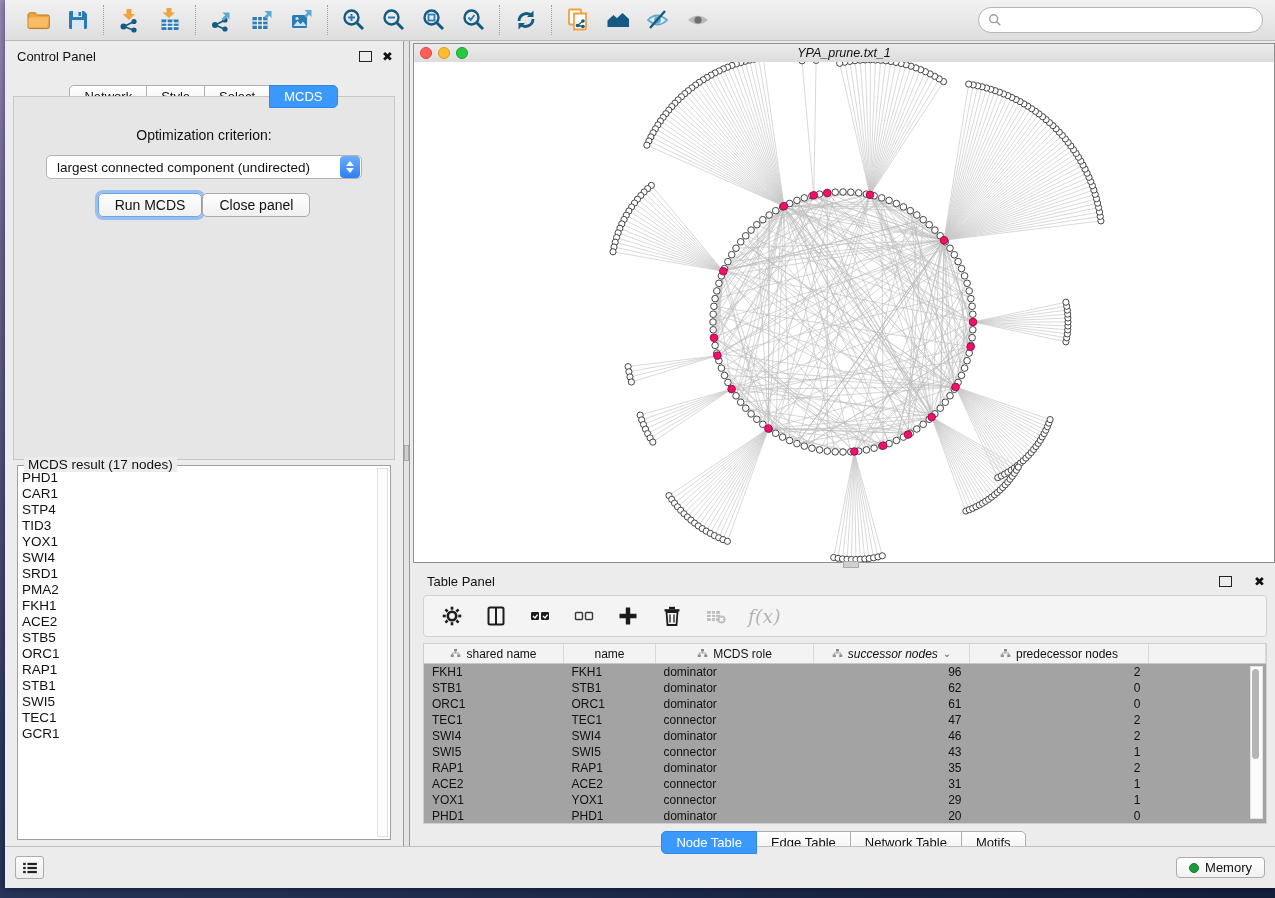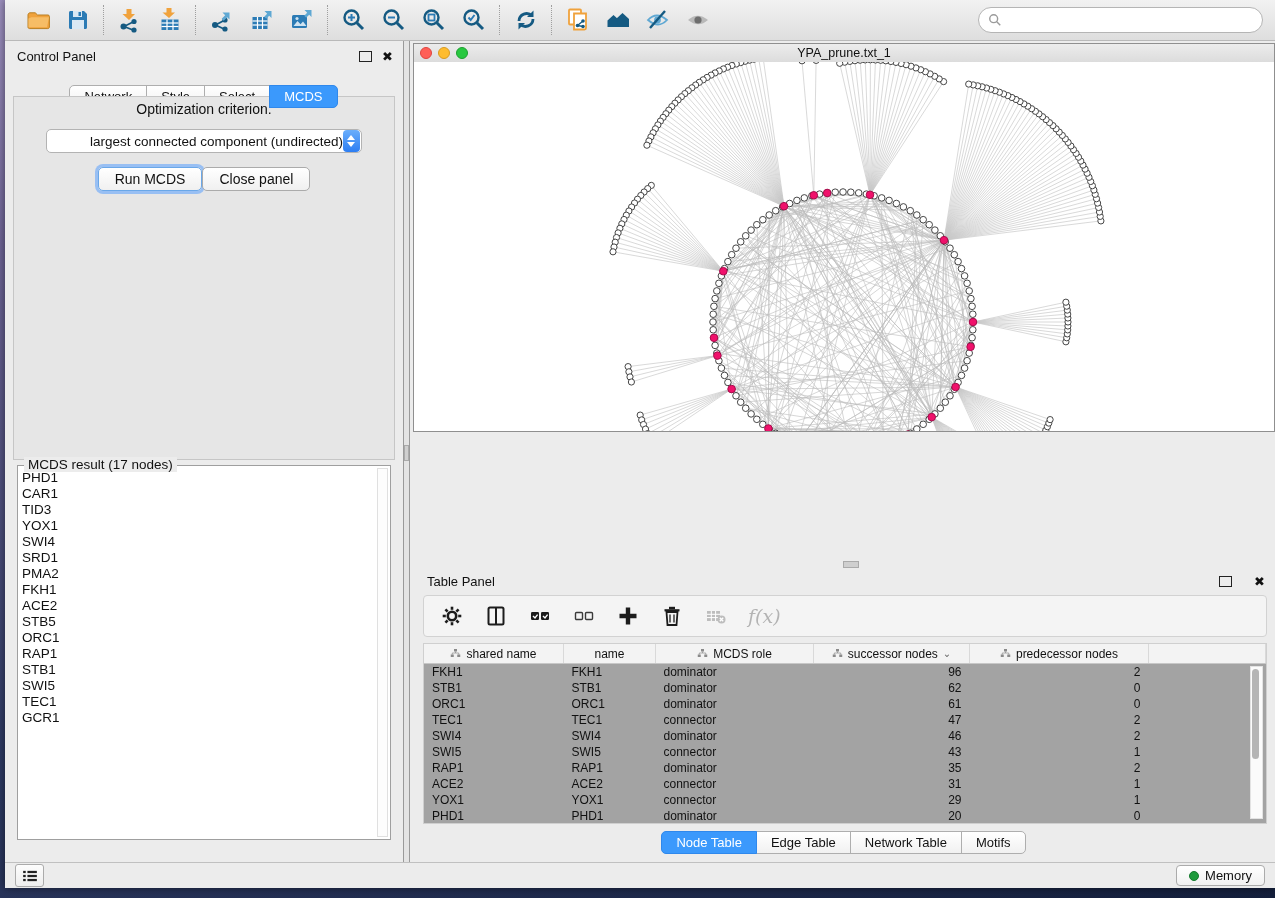--- a/index.html
+++ b/index.html
@@ -30,24 +30,24 @@
   .ph-float{width:11px;height:9px;border:1.5px solid #222;display:inline-block;margin-right:10px;cursor:pointer;}
   .ph-close{font-weight:bold;font-size:13px;color:#111;cursor:pointer;}
   .seg{display:flex;justify-content:center;margin-top:16px;}
   .seg .seg-btn{border:1px solid #aeaeae;margin-left:-1px;background:linear-gradient(#ffffff,#f1f1f1);
     padding:3px 14px;font-size:13px;color:#111;cursor:pointer;position:relative;}
   .seg .seg-btn:first-child{border-radius:5px 0 0 5px;}
   .seg .seg-btn:last-child{border-radius:0 5px 5px 0;}
   .seg .seg-btn.active{background:#3b99fc;color:#fff;border-color:#2f88ec;z-index:1;}
   .cp-box{position:absolute;left:8px;right:8px;top:55px;height:364px;background:#e6e6e6;
     border:1px solid #c6c6c6;box-sizing:border-box;}
-  .opt-label{text-align:center;margin-top:4px;font-size:14px;color:#111;}
+  .opt-label{text-align:center;margin-top:30px;font-size:14px;color:#111;}
   .dropdown{margin:12px auto 0;width:316px;height:24px;background:#fff;border:1px solid #b3b3b3;border-radius:5px;
     display:flex;align-items:center;box-sizing:border-box;cursor:pointer;}
-  .dropdown .dd-text{flex:1;font-size:13.5px;padding-left:10px;color:#111;white-space:nowrap;margin-left:33px;}
+  .dropdown .dd-text{flex:1;font-size:13.5px;padding-left:10px;color:#111;white-space:nowrap;}
   .dd-stepper{width:20px;height:22px;border-radius:4px;background:linear-gradient(#6aaefb,#2d7ef3);
     display:flex;flex-direction:column;align-items:center;justify-content:center;gap:2px;margin-right:1px;}
   .dd-stepper .up{width:0;height:0;border-left:4px solid transparent;border-right:4px solid transparent;border-bottom:5px solid #fff;}
   .dd-stepper .dn{width:0;height:0;border-left:4px solid transparent;border-right:4px solid transparent;border-top:5px solid #fff;}
   .btn-row{display:flex;justify-content:center;margin-top:14px;}
   .push-btn{background:linear-gradient(#ffffff,#f0f0f0);border:1px solid #ababab;border-radius:5px;
     font-size:14px;padding:3px 16px;color:#111;cursor:pointer;}
   .push-btn.focused{box-shadow:0 0 0 3px rgba(110,170,250,.65);border-color:#6aa7e8;}
   .mcds-group{position:absolute;left:12px;right:12px;top:424px;bottom:22px;border:1px solid #9f9f9f;
     background:#fff;}
@@ -55,21 +55,21 @@
   .mcds-list{position:absolute;inset:4px 12px 2px 4px;overflow:hidden;font-size:13.5px;color:#111;line-height:16px;}
   .mcds-scroll{position:absolute;top:2px;bottom:2px;right:2px;width:9px;background:#fdfdfd;border:1px solid #e0e0e0;}
 
   
   .vsplit{position:absolute;left:398px;width:7px;top:0;bottom:0;background:#e4e4e4;
     border-left:1px solid #9a9a9a;border-right:1px solid #9a9a9a;box-sizing:border-box;cursor:col-resize;}
   .vsplit .grip{position:absolute;top:404px;left:0;right:0;height:14px;background:#cfcfcf;border:1px solid #aaa;}
 
   
   .right{position:absolute;left:405px;right:0;top:0;bottom:0;}
-  .netwin{position:absolute;left:3px;right:0;top:2px;height:389px;border:1px solid #8f8f8f;background:#fff;box-sizing:border-box;}
+  .netwin{position:absolute;left:3px;right:0;top:2px;height:520px;border:1px solid #8f8f8f;background:#fff;box-sizing:border-box;font-style:italic;}
   .net-titlebar{height:18px;background:linear-gradient(#ececec,#dcdcdc);border-bottom:1px solid #b5b5b5;
     display:flex;align-items:center;position:relative;}
   .tl{width:12px;height:12px;border-radius:50%;margin-left:6px;cursor:pointer;}
   .tl.red{background:#ff5f57;border:1px solid #e0443e;box-sizing:border-box;}
   .tl.yellow{background:#febc2e;border:1px solid #d89b20;box-sizing:border-box;}
   .tl.green{background:#28c840;border:1px solid #1da02f;box-sizing:border-box;}
   .net-title{position:absolute;left:0;right:0;text-align:center;font-size:12.5px;color:#111;}
   .net-canvas{position:absolute;left:0;right:0;top:18px;bottom:0;background:#fff;overflow:hidden;}
   .hsplit-grip{position:absolute;left:50%;top:520px;width:14px;height:5px;background:#cfcfcf;border:1px solid #aaa;z-index:3;}
 
@@ -88,21 +88,21 @@
     height:19px;padding:0 4px;white-space:nowrap;overflow:hidden;}
   .nodetable th .th-inner{display:flex;align-items:center;justify-content:center;gap:5px;}
   .nodetable td{height:16px;padding:0 8px;white-space:nowrap;overflow:hidden;}
   .nodetable td.num{text-align:right;}
   .sortchev{color:#666;font-size:10px;}
   .tbl-scroll{position:absolute;top:22px;bottom:4px;right:3px;width:11px;background:#fbfbfb;border:1px solid #e3e3e3;}
   .tbl-thumb{position:absolute;top:2px;left:1px;width:7px;height:90px;background:#b5b5b5;border-radius:4px;}
   .tp-tabs{position:absolute;left:0;right:0;bottom:8px;display:flex;justify-content:center;}
 
   
-  .statusbar{position:absolute;left:0;right:0;bottom:0;height:26px;background:#ececec;border-top:1px solid #c0c0c0;
+  .statusbar{position:absolute;left:0;right:0;bottom:0;height:42px;background:#ececec;border-top:1px solid #c0c0c0;
     display:flex;align-items:center;padding:0 10px;box-sizing:border-box;}
   .sb-left{width:27px;height:21px;background:linear-gradient(#fdfdfd,#eee);border:1px solid #ababab;border-radius:3px;
     display:flex;align-items:center;justify-content:center;cursor:pointer;}
   .memory-btn{margin-left:auto;background:linear-gradient(#ffffff,#f1f1f1);border:1px solid #ababab;border-radius:4px;
     height:21px;display:flex;align-items:center;gap:6px;padding:0 12px;font-size:13px;color:#111;cursor:pointer;}
   .memdot{width:10px;height:10px;border-radius:50%;background:#1d9a3c;border:1px solid #157a2e;box-sizing:border-box;}
 </style>
 </head>
 <body>
 
@@ -304,20 +304,21 @@
         <div class="btn-row">
           <button class="push-btn focused">Run MCDS</button>
           <button class="push-btn">Close panel</button>
         </div>
       </div>
       <div class="mcds-group">
         <span class="mcds-legend">MCDS result (17 nodes)</span>
         <div class="mcds-list" id="mcds-list">
             <div>PHD1</div>
             <div>CAR1</div>
+            <div>STP4</div>
             <div>TID3</div>
             <div>YOX1</div>
             <div>SWI4</div>
             <div>SRD1</div>
             <div>PMA2</div>
             <div>FKH1</div>
             <div>ACE2</div>
             <div>STB5</div>
             <div>ORC1</div>
             <div>RAP1</div>
@@ -1268,21 +1269,21 @@
                         <g fill="#8a8a8a">
                           <rect x="8" y="2" width="6" height="5"></rect>
                           <rect x="1.5" y="13" width="6" height="5"></rect>
                           <rect x="14.5" y="13" width="6" height="5"></rect>
                         </g>
                         <path d="M11 7v3M4.5 13v-3h13v3" stroke="#8a8a8a" stroke-width="1.4" fill="none"></path>
                       </svg>
                       <span>MCDS role</span>
                     </span>
                   </th>
-                  <th style="width: 147px;">
+                  <th style="width: 147px; font-style: italic;">
                     <span class="th-inner">
                       <svg width="11" height="11" viewBox="0 0 22 22">
                         <g fill="#8a8a8a">
                           <rect x="8" y="2" width="6" height="5"></rect>
                           <rect x="1.5" y="13" width="6" height="5"></rect>
                           <rect x="14.5" y="13" width="6" height="5"></rect>
                         </g>
                         <path d="M11 7v3M4.5 13v-3h13v3" stroke="#8a8a8a" stroke-width="1.4" fill="none"></path>
                       </svg>
                       <span>successor nodes</span>

